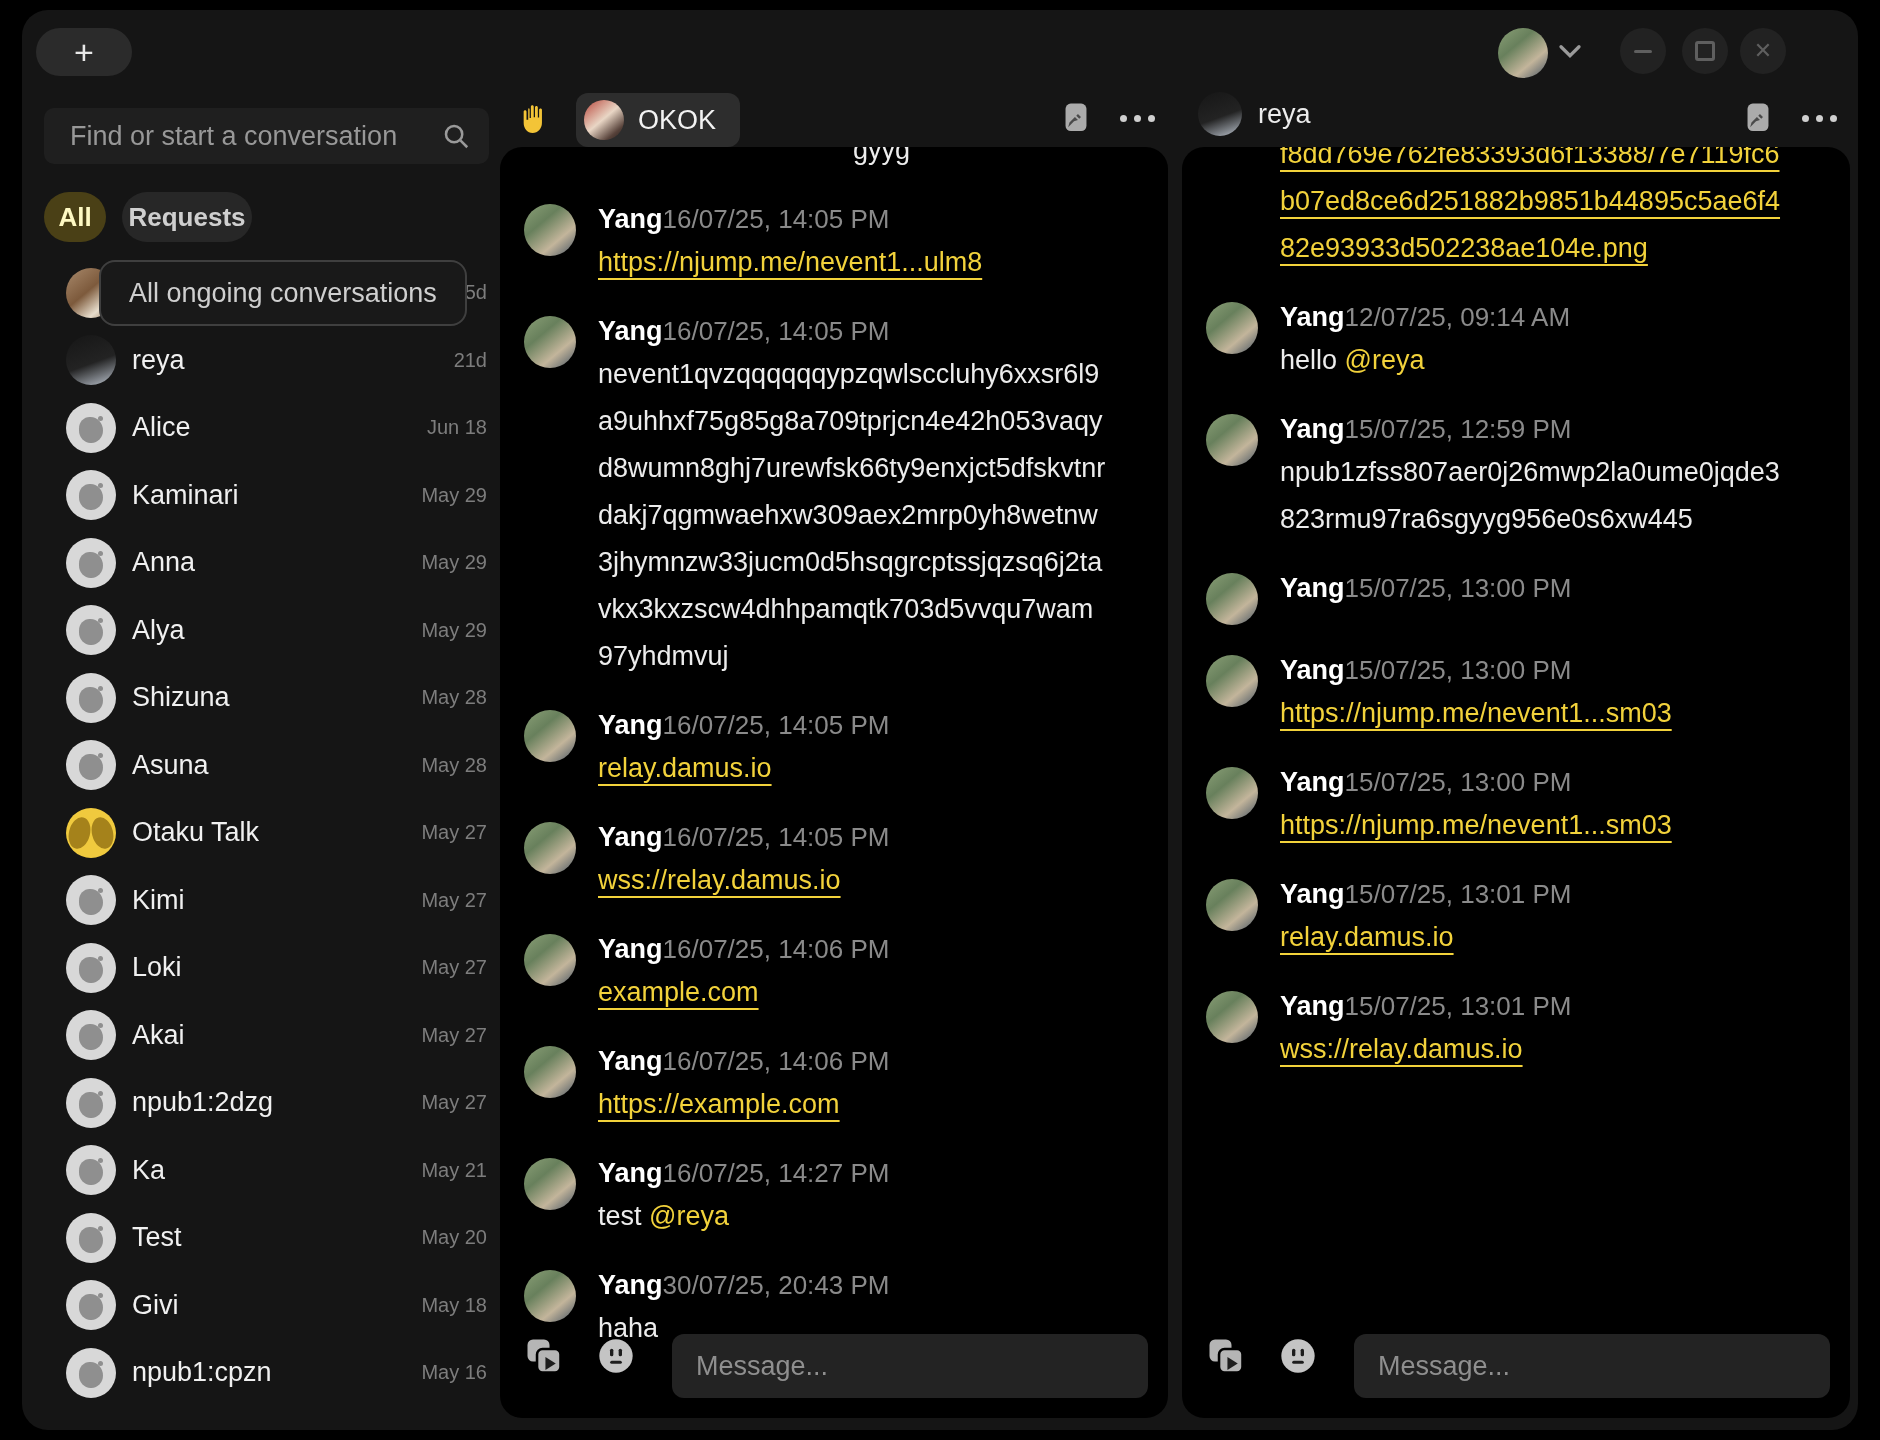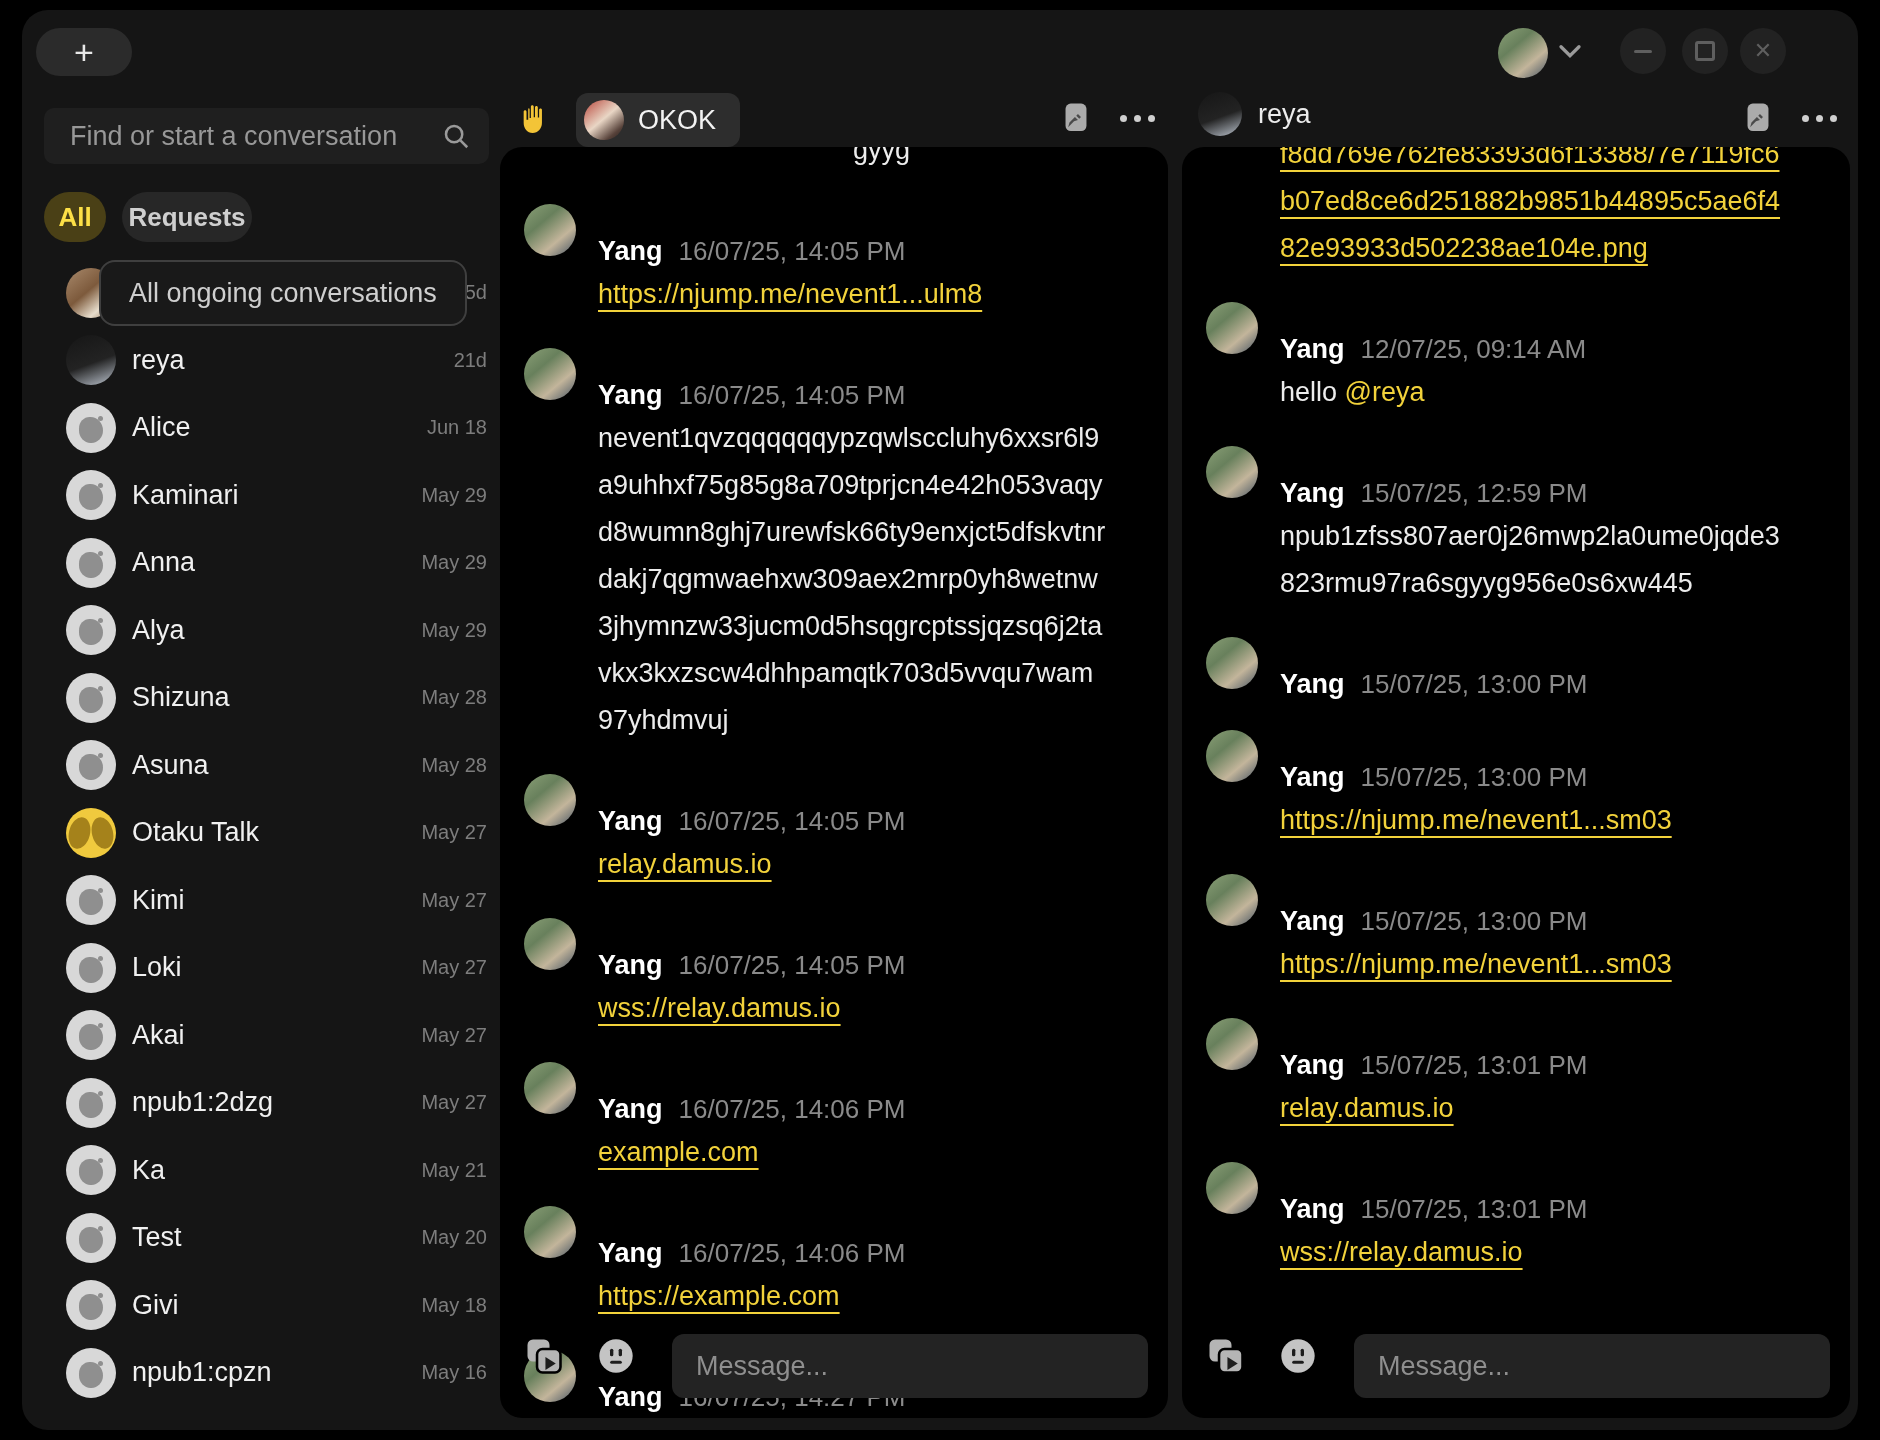--- a/index.html
+++ b/index.html
@@ -22,21 +22,21 @@
   
   .sidebar{position:absolute;left:20px;top:0;width:447px;height:100%;}
   .search-box{position:absolute;left:2px;right:0;top:98px;height:56px;background:#1f1f1f;border-radius:10px;}
   .search-box input{position:absolute;inset:0;background:transparent;border:none;outline:none;color:#c9c9c9;
     font-size:27px;padding:0 60px 0 26px;font-family:Liberation Sans, sans-serif;}
   .search-box input::placeholder{color:#989898;}
   .search-icon{position:absolute;right:18px;top:13px;width:30px;height:30px;}
   .tabs{position:absolute;left:2px;top:182px;display:flex;gap:16px;}
   .tab{height:50px;border-radius:25px;display:flex;align-items:center;justify-content:center;
     font-size:26px;font-weight:700;cursor:pointer;}
-  .tab.all{width:62px;background:#4a4016;color:#fde047;}
+  .tab.all{width:62px;background:#4a4016;color:#fef9c3;}
   .tab.requests{width:130px;background:#272727;color:#cfcfcf;}
   .conv-list{position:absolute;left:0;right:0;top:249px;bottom:0;display:flex;flex-direction:column;}
   .conv-row{height:67.5px;display:flex;align-items:center;padding:0 2px 0 24px;gap:16px;cursor:pointer;}
   .conv-name{flex:1;font-size:27px;color:#f0f0f0;white-space:nowrap;overflow:hidden;}
   .conv-date{font-size:20px;color:#7d7d7d;}
   .tooltip{position:absolute;left:57px;top:250px;height:62px;line-height:62px;padding:0 28px;border-radius:16px;
     background:#191919;border:2px solid #3f3f3f;color:#cfcfcf;font-size:27px;z-index:6;white-space:nowrap;}
 
   
   .avatar{width:50px;height:50px;border-radius:50%;flex:0 0 auto;position:relative;overflow:hidden;}
@@ -72,21 +72,21 @@
 
   
   .panel{position:absolute;top:137px;bottom:12px;width:668px;background:#000;border-radius:22px;overflow:hidden;}
   .panel.mid{left:478px;}
   .panel.right{left:1160px;}
   .panel-scroll{position:absolute;inset:0;padding:10px 18px 98px 24px;display:flex;flex-direction:column;gap:30px;overflow:hidden;}
   .msg{display:flex;gap:22px;}
   .msg .avatar{width:52px;height:52px;}
   .msg.clipped .avatar{visibility:hidden;height:0;}
   .msg-body{display:flex;flex-direction:column;gap:4px;min-width:0;}
-  .msg-head{display:flex;gap:16px;align-items:baseline;margin-top:32px;}
+  .msg-head{display:flex;align-items:baseline;}
   .author{font-weight:700;font-size:27px;color:#fff;}
   .time{font-size:26px;color:#8a8a8a;}
   .msg-content{font-size:27px;line-height:47px;color:#ececec;max-width:510px;word-break:break-all;}
   .seg-link{color:#f2d23b;text-decoration:underline;text-decoration-thickness:2px;text-underline-offset:7px;cursor:pointer;}
   .seg-mention{color:#f2d23b;cursor:pointer;}
   .seg-plain{color:#ececec;}
 
   
   .input-bar{position:absolute;left:22px;right:20px;bottom:18px;height:66px;display:flex;align-items:flex-start;gap:28px;}
   .icon-btn{width:44px;height:44px;display:flex;align-items:center;justify-content:center;cursor:pointer;flex:0 0 auto;}

